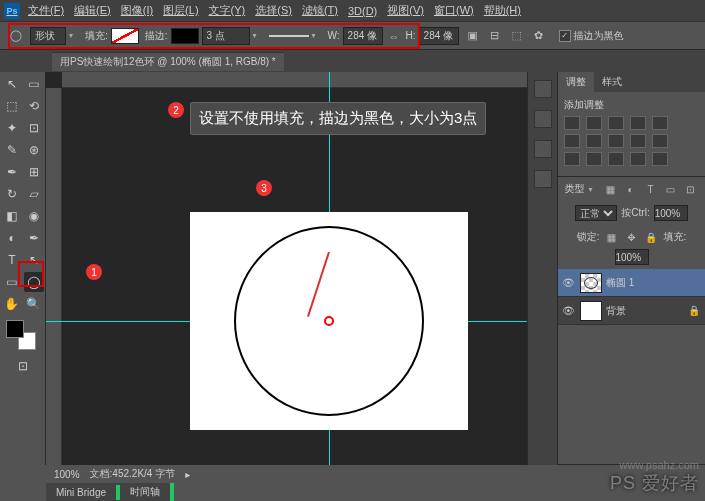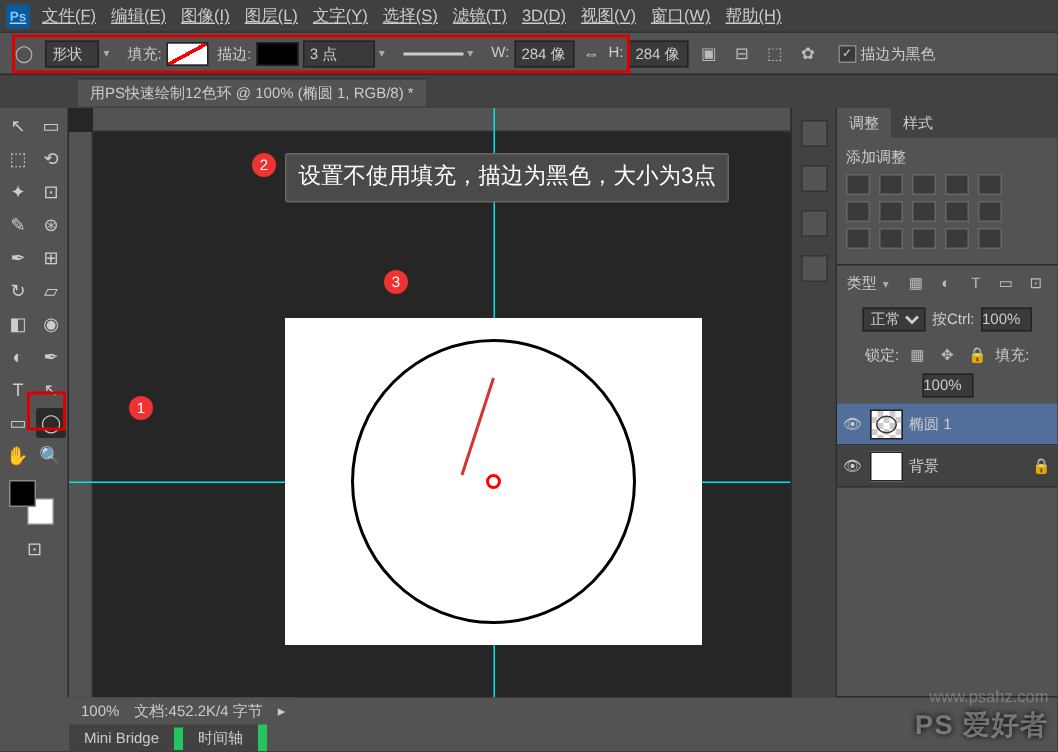--- a/index.html
+++ b/index.html
@@ -77,24 +77,24 @@
 .thumb.shape { background:
   repeating-conic-gradient(#ccc 0% 25%, #fff 0% 50%) 0 0/8px 8px;
   position: relative; }
 .thumb.shape::after { content:""; position:absolute; inset:3px; border:1px solid #333; border-radius:50%; }
 .tabstrip { width: 30px; background: #424242; border-left: 1px solid #2a2a2a; display: flex; flex-direction: column; align-items: center; padding-top: 8px; gap: 12px; }
 .tabstrip .ti { width: 18px; height: 18px; background: #535353; border: 1px solid #333; }
 
 
 .status { position: absolute; bottom: 18px; left: 46px; height: 18px; display: flex; align-items: center; gap: 10px; padding: 0 8px; font-size: 10px; color: #ccc; background: #535353; }
 .bottom-tabs { position: absolute; bottom: 0; left: 46px; height: 18px; display: flex; align-items: center; background: #424242; }
-.bottom-tabs span { padding: 2px 10px; font-size: 10px; border-right: 6px solid #22c55e; }
-
-
-.watermark { position: absolute; right: 6px; bottom: 6px; color: rgba(255,255,255,0.35); font-size: 18px; font-weight: bold; letter-spacing: 1px; pointer-events:none; text-shadow: 0 0 4px #000; }
+.bottom-tabs span { padding: 2px 10px; font-size: 10px; border-right: 4px solid #22c55e; }
+
+
+.watermark { position: absolute; right: 6px; bottom: 6px; color: rgba(255,255,255,0.35); font-size: 18px; font-weight: normal; letter-spacing: 1px; pointer-events:none; text-shadow: 0 0 4px #000; }
 .wm-url { position: absolute; right: 6px; bottom: 30px; color: rgba(255,255,255,0.25); font-size: 11px; pointer-events:none; }
 </style>
 </head>
 <body>
 
 <div class="menubar">
   <div class="ps-icon">Ps</div>
   <span class="mi">文件(F)</span>
   <span class="mi">编辑(E)</span>
   <span class="mi">图像(I)</span>

